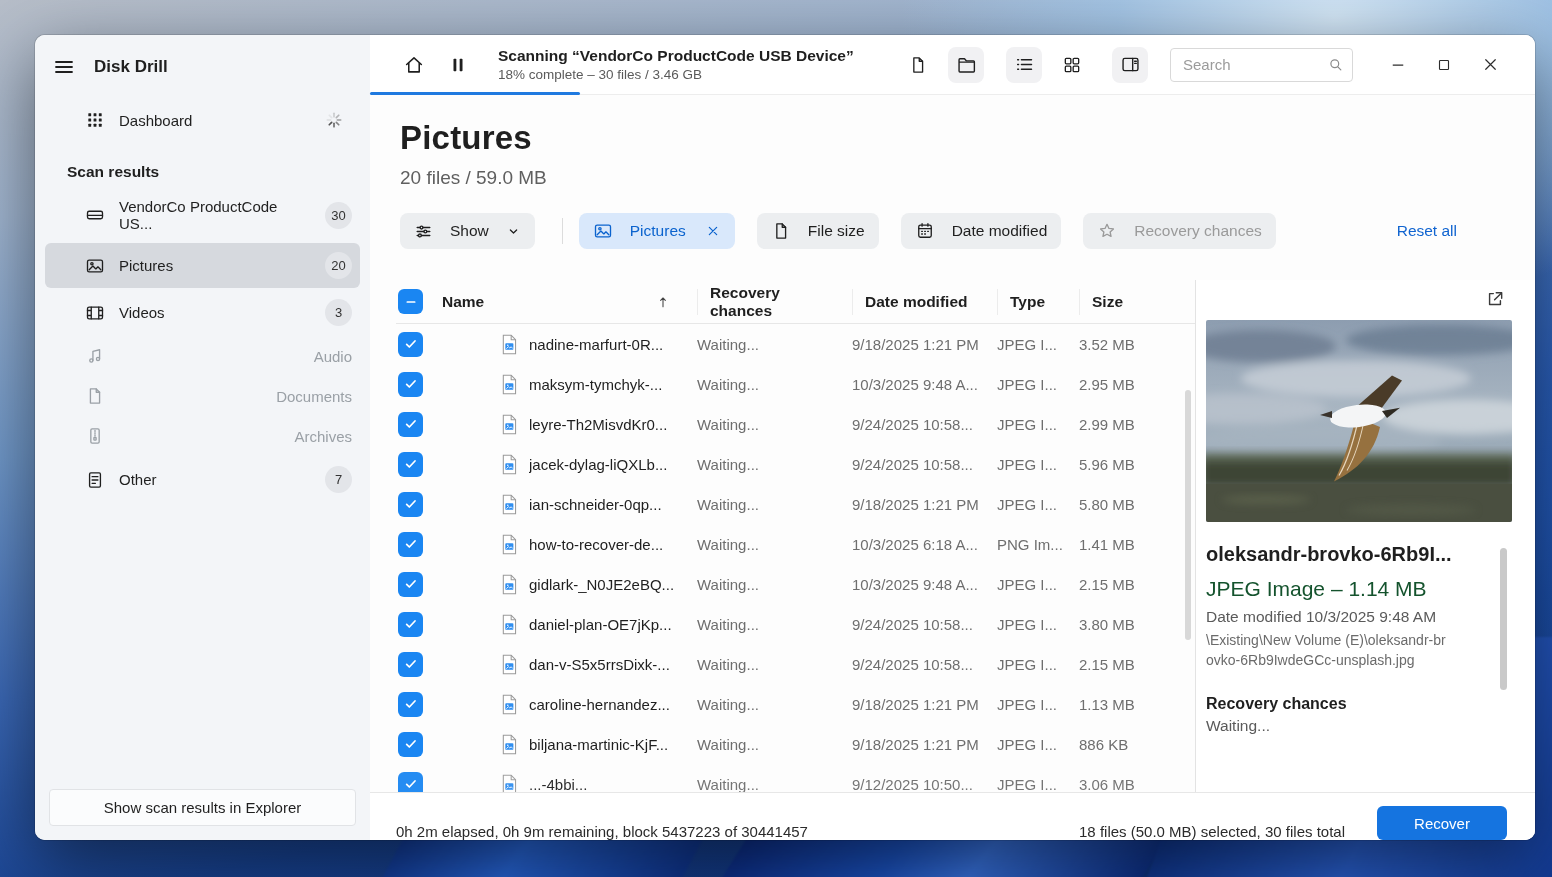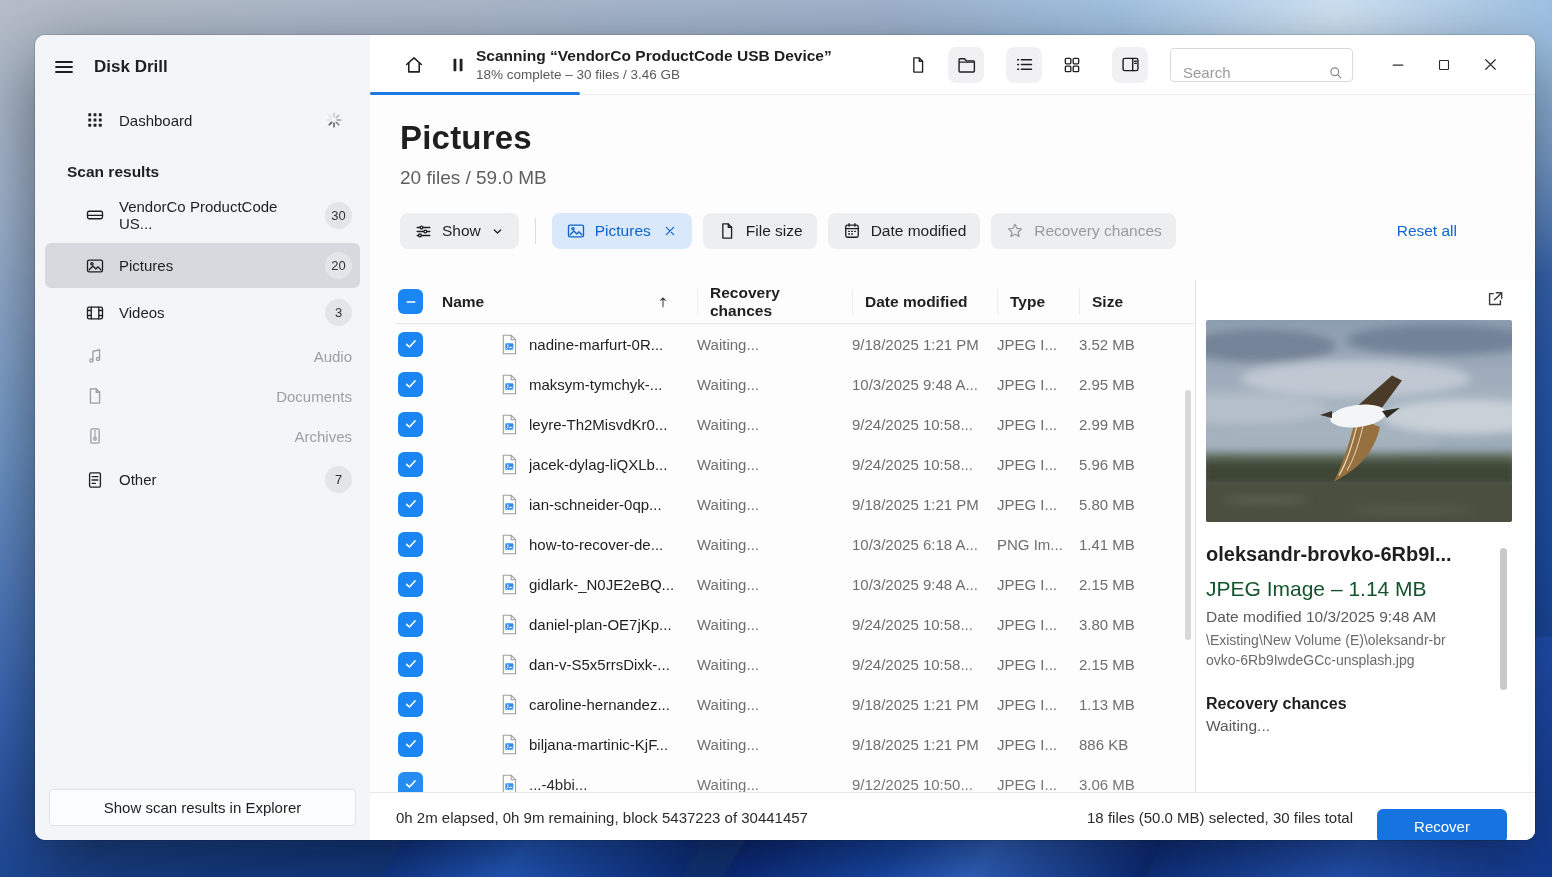--- a/index.html
+++ b/index.html
@@ -47,39 +47,39 @@
     border-radius:4px; font-size:15px; color:#1f1f1f; cursor:pointer; font-family:inherit; }
 
   
   .main { flex:1; display:flex; flex-direction:column; background:#fdfdfd; min-width:0; }
 
   .topbar { position:relative; height:60px; flex:0 0 60px; display:flex; align-items:center;
     padding:0 22px 0 26px; border-bottom:1px solid #ededed; background:#fff; }
   .tb-btn { width:36px; height:36px; border-radius:8px; display:flex; align-items:center;
     justify-content:center; cursor:pointer; color:#1f1f1f; }
   .tb-btn.active { background:#f1f1f3; }
-  .tb-titles { min-width:0; }
+  .tb-titles { margin-left:22px; min-width:0; }
   .tb-title { font-size:15.5px; font-weight:700; white-space:nowrap; }
   .tb-sub { font-size:13.5px; color:#5a5a5a; margin-top:2px; }
   .tb-right { margin-left:auto; display:flex; align-items:center; gap:12px; }
   .search-box { width:183px; height:34px; border:1px solid #d9d9d9; border-radius:4px; background:#fff;
-    display:flex; align-items:flex-end; padding:0 8px 0 12px; margin-left:10px; }
+    display:flex; align-items:center; padding:0 8px 0 12px; margin-left:10px; }
   .search-box input { border:none; outline:none; flex:1; font-size:15px; font-family:inherit; color:#1f1f1f; min-width:0; }
   .search-box input::placeholder { color:#9b9b9b; }
   .win-controls { display:flex; align-items:center; margin-left:10px; }
   .win-btn { width:46px; height:40px; display:flex; align-items:center; justify-content:center;
     color:#2c2c2c; cursor:pointer; }
   .progress-line { position:absolute; left:0; bottom:-1px; height:3px; background:#1f7ae0; border-radius:2px; }
 
   .hero { padding:24px 30px 0 30px; flex:0 0 185px; }
   .hero h1 { font-size:33px; font-weight:700; letter-spacing:.2px; }
   .hero .sub { font-size:19px; color:#5f5f5f; margin-top:10px; }
   .chips-row { display:flex; align-items:center; margin-top:24px; }
   .chip { height:36px; border-radius:8px; background:#eceef0; display:flex; align-items:center;
-    gap:9px; padding:0 14px; font-size:15.5px; cursor:pointer; white-space:nowrap; margin-right:11px; color:#1f1f1f; }
+    gap:17px; padding:0 14px; font-size:15.5px; cursor:pointer; white-space:nowrap; margin-right:22px; color:#1f1f1f; }
   .chip.active { background:#d9e8fb; color:#0b63ce; }
   .chip.disabled { color:#9a9a9a; }
   .chip .close { display:flex; margin-left:2px; cursor:pointer; }
   .chips-divider { width:1px; height:26px; background:#dcdcdc; margin:0 16px 0 5px; }
   .reset-all { margin-left:auto; margin-right:48px; color:#1064d0; font-size:15.5px; cursor:pointer; }
 
   .split { flex:1; display:flex; min-height:0; }
   .list-pane { flex:1; min-width:0; display:flex; flex-direction:column; padding-left:26px; position:relative; }
   .thead, .trow { display:grid; grid-template-columns:46px 255px 155px 145px 82px 90px; align-items:center; }
   .thead { height:44px; flex:0 0 44px; border-bottom:1px solid #e7e7e7; font-size:15.5px; font-weight:700; }
@@ -102,22 +102,22 @@
   .preview-img { margin:40px 0 0 0; width:306px; height:202px; border-radius:2px; overflow:hidden; display:block; }
   .pv-name { font-size:20px; font-weight:700; margin-top:21px; white-space:nowrap; overflow:hidden; }
   .pv-meta { font-size:21px; color:#14532d; margin-top:11px; }
   .pv-date { font-size:15.5px; color:#5a5a5a; margin-top:7px; }
   .pv-h { font-size:16px; font-weight:700; margin-top:24px; }
   .pv-path { font-size:14px; color:#6b6b6b; margin-top:4px; max-width:242px; line-height:1.45; word-break:break-all; }
   .pv-wait { font-size:15.5px; color:#5a5a5a; margin-top:4px; }
   .pv-scrollbar { position:absolute; right:28px; top:268px; width:7px; height:142px;
     background:#c9c9c9; border-radius:4px; }
 
-  .statusbar { flex:0 0 48px; height:48px; border-top:1px solid #e7e7e7; display:flex; align-items:flex-start;
-    padding:16px 28px 0 26px; background:#fff; }
+  .statusbar { flex:0 0 48px; height:48px; border-top:1px solid #e7e7e7; display:flex; align-items:flex-end;
+    padding:0 28px 0 26px; background:#fff;gap:8px; }
   .sb-left { font-size:15px; color:#2b2b2b; flex:1; }
   .sb-right { font-size:15px; color:#2b2b2b; margin-right:24px; }
   .recover-btn { width:130px; height:34px; background:#1574e0; color:#fff; border:none; border-radius:6px;
     font-size:15px; font-family:inherit; cursor:pointer; }
 </style>
 </head>
 <body>
 
 <div class="wallpaper">
   <div class="ribbon r1"></div>

